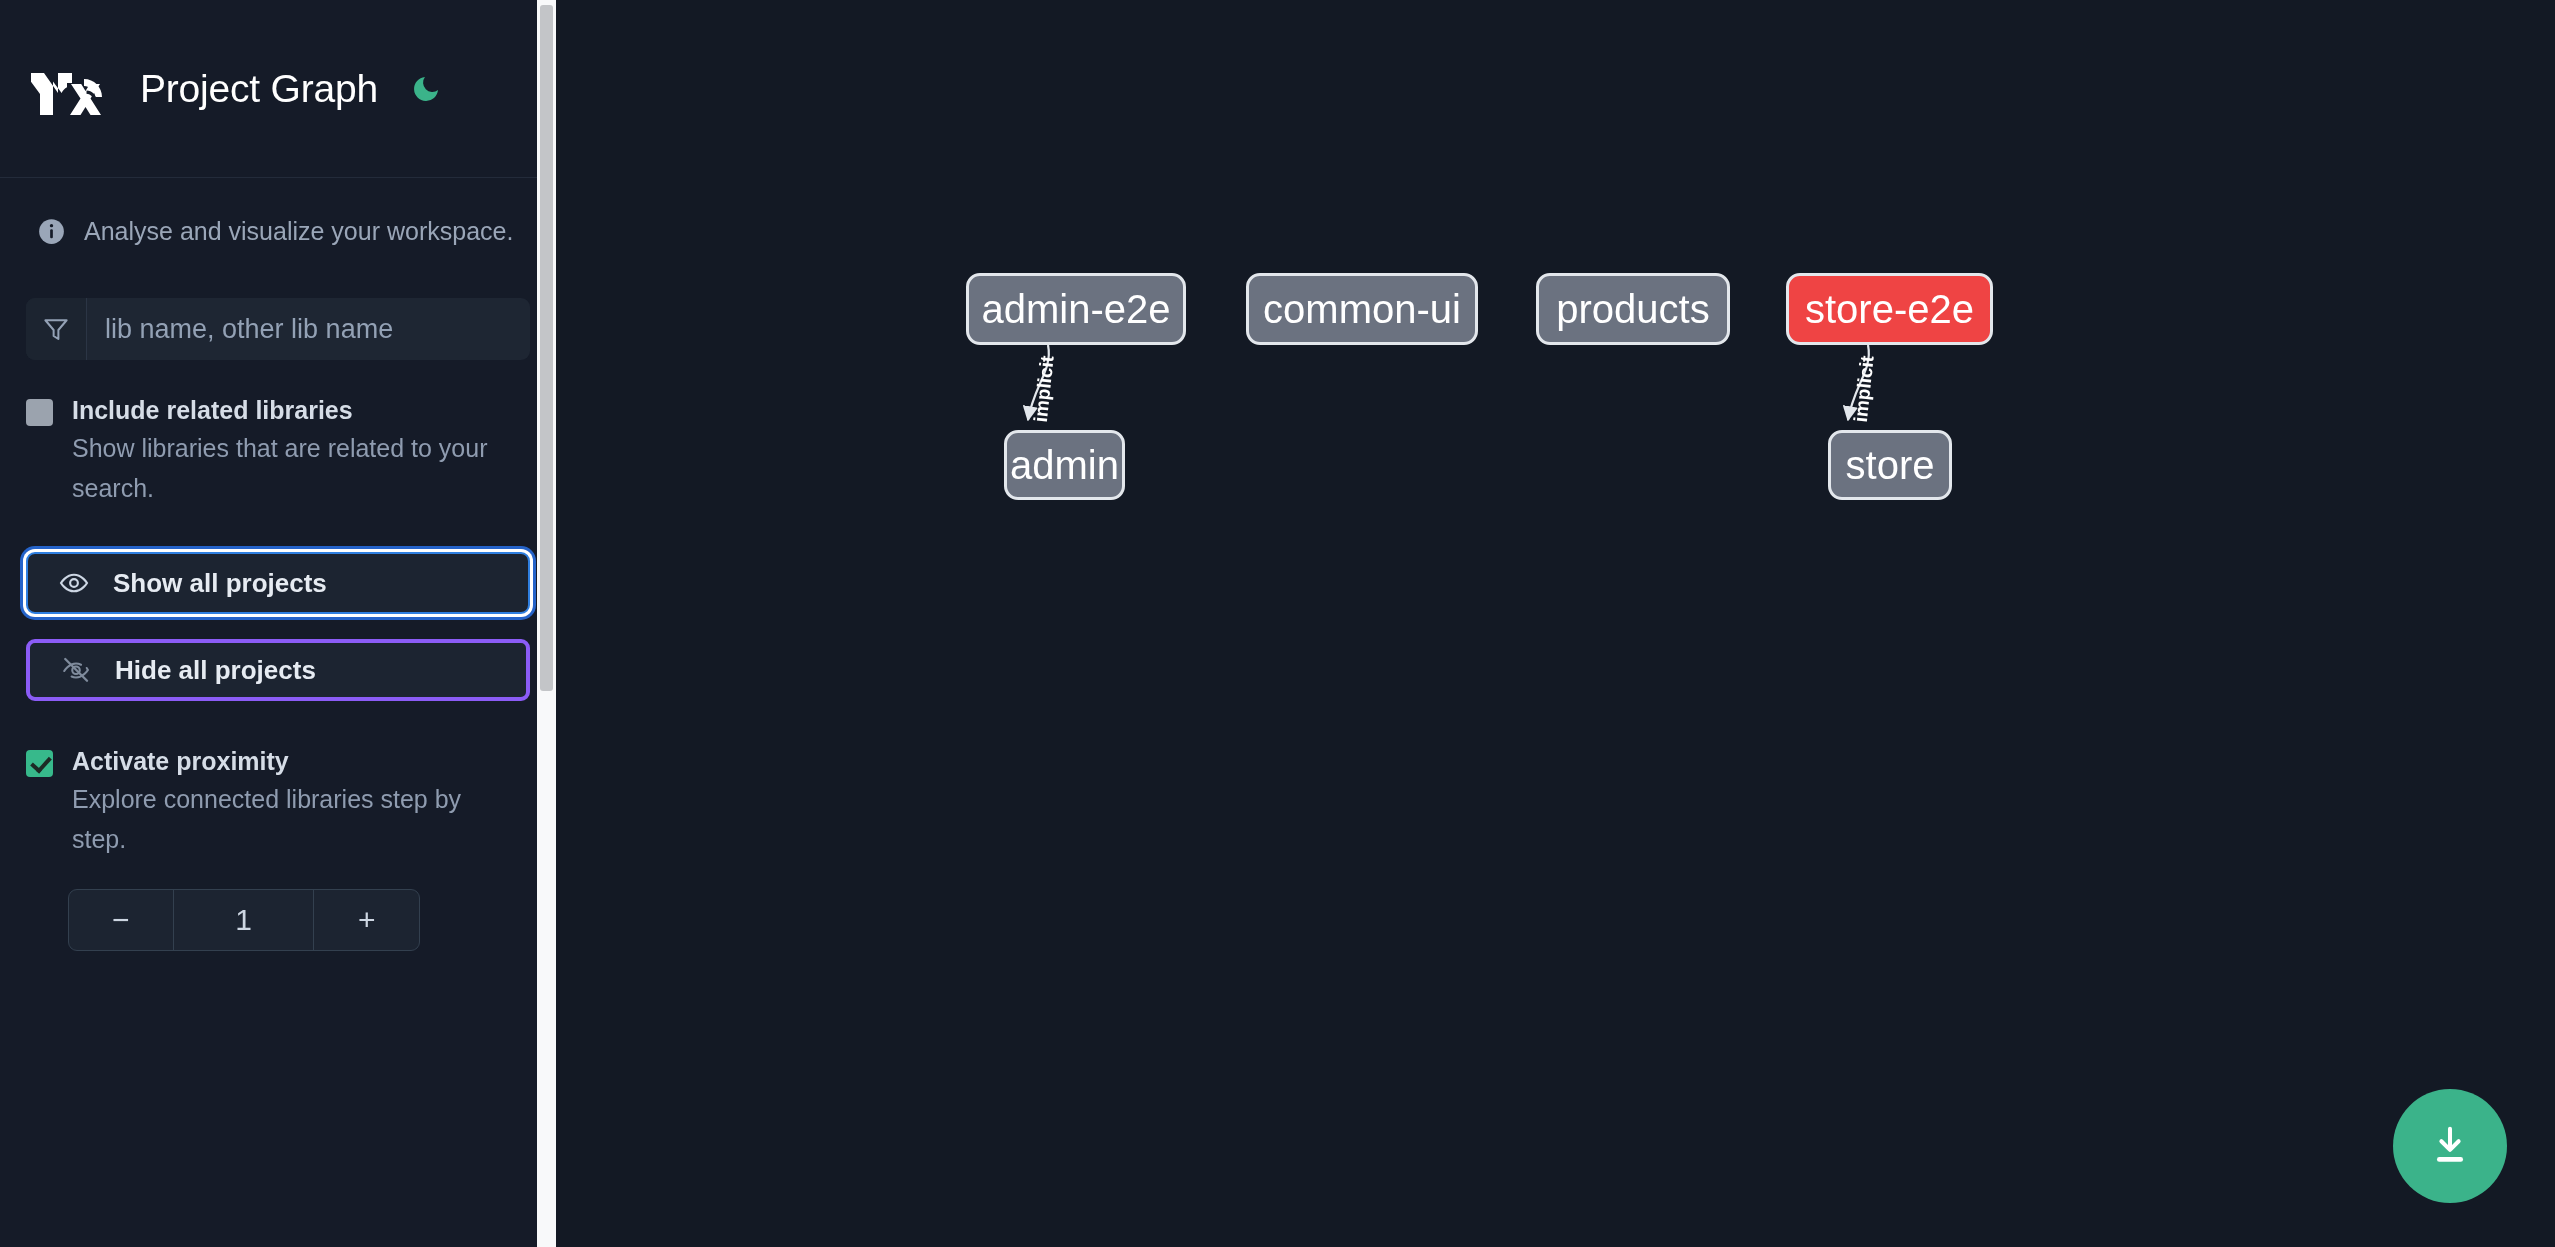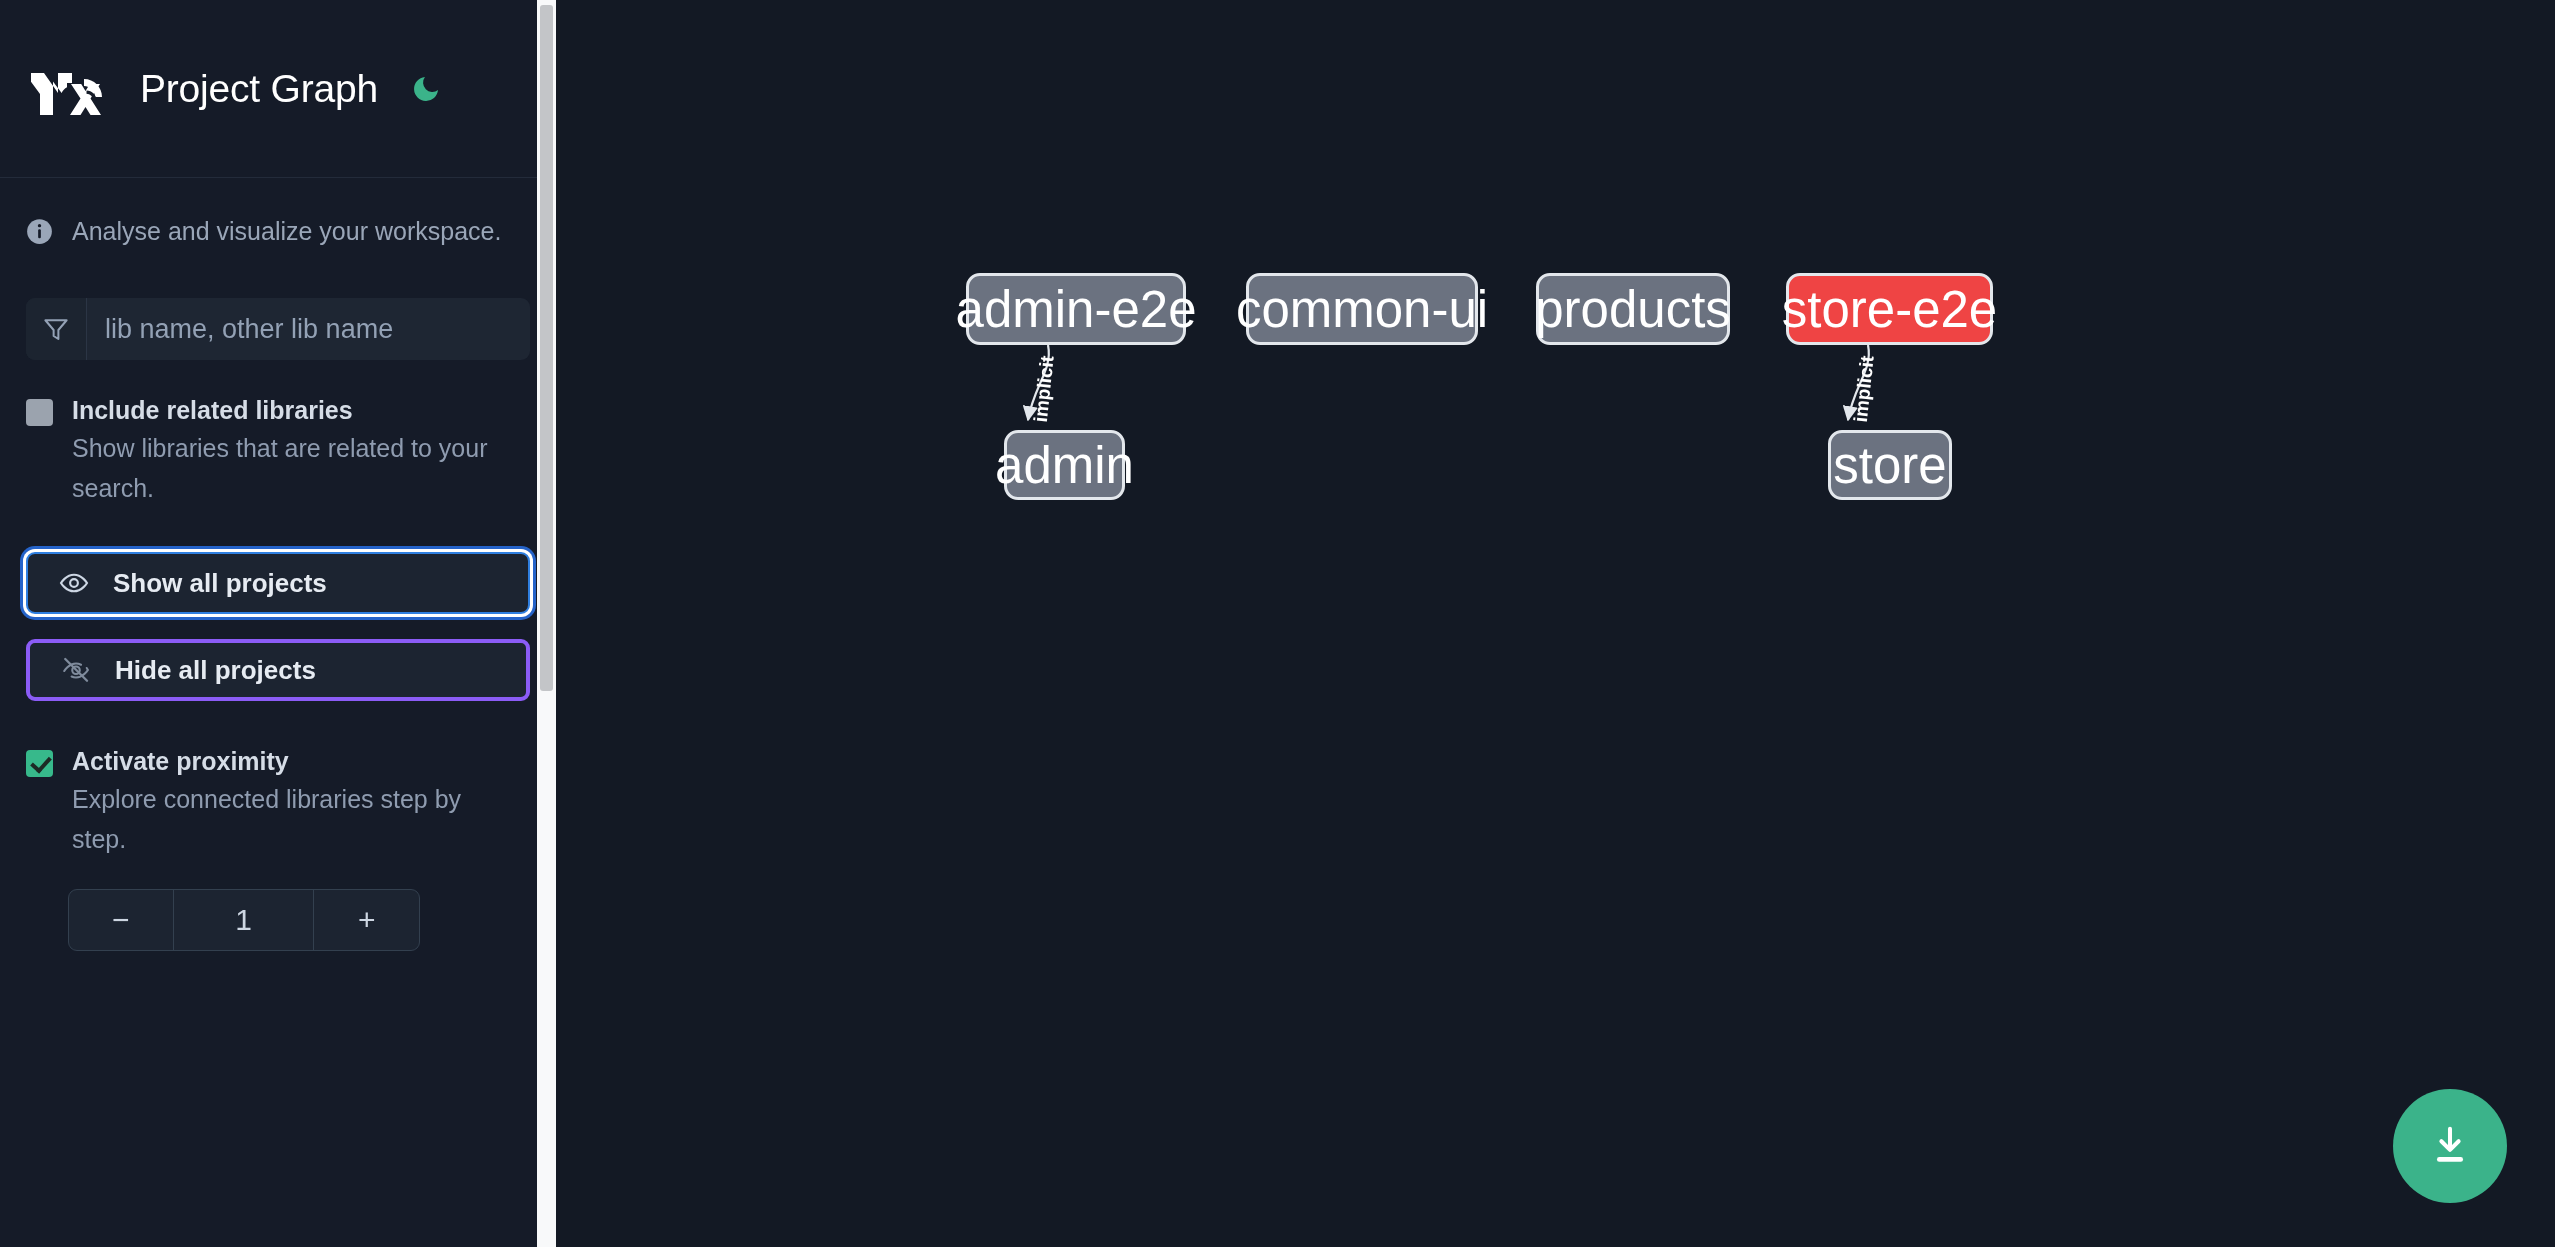--- a/index.html
+++ b/index.html
@@ -38,20 +38,21 @@
     margin-left: 28px;
     width: 40px; height: 40px;
     display: flex; align-items: center; justify-content: center;
     cursor: pointer;
   }
 
   .sb-sub {
     display: flex; align-items: center;
     padding: 0 26px;
     height: 106px;
+    margin-left: 12px;
   }
   .info-icon { width: 27px; height: 27px; flex: 0 0 auto; }
   .sb-sub-text {
     margin-left: 19px;
     color: #9aa6b8;
     font-size: 25px;
   }
 
   .sb-body { padding: 0 26px; }
 
@@ -190,21 +191,21 @@
   }
   .graph-layer { position: absolute; inset: 0; }
 
   .node {
     position: absolute;
     background: #6b7280;
     border: 3px solid #e3e7ec;
     border-radius: 14px;
     display: flex; align-items: center; justify-content: center;
     color: #ffffff;
-    font-size: 51px;
+    font-size: 40px;
     font-weight: 400;
     white-space: nowrap;
     cursor: pointer;
   }
 
   .edge-label {
     position: absolute;
     color: #ffffff;
     font-size: 19px;
     font-weight: 700;

